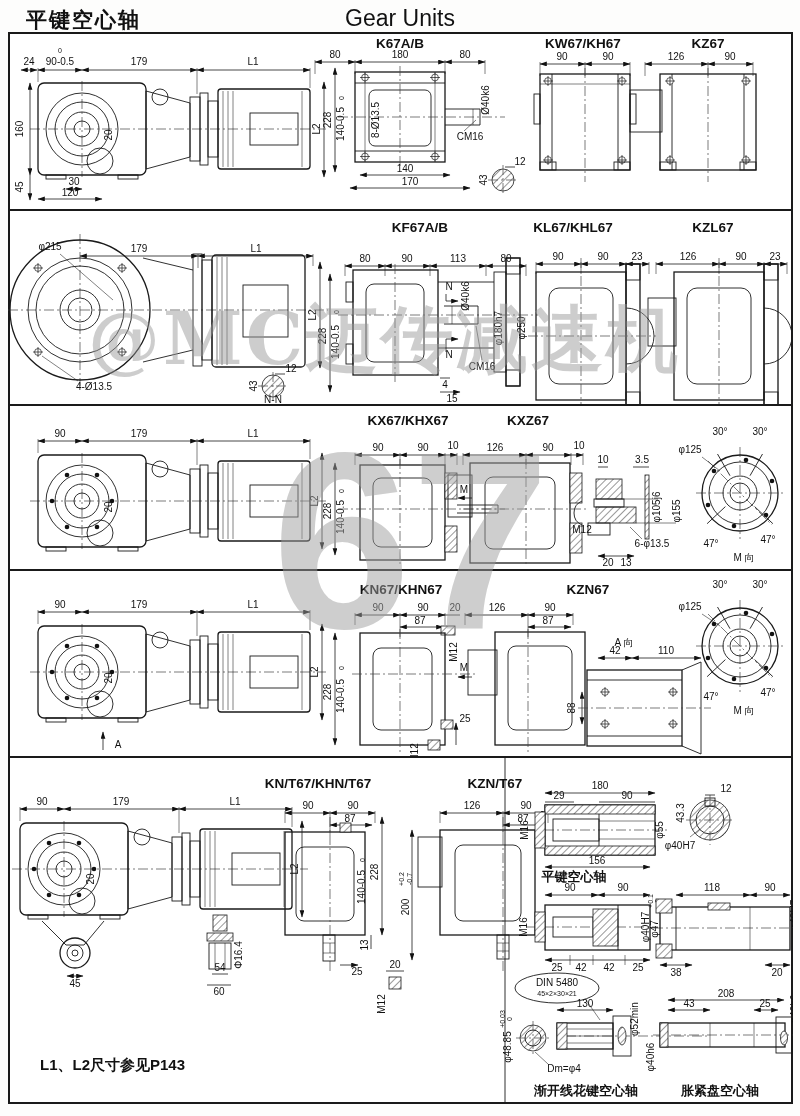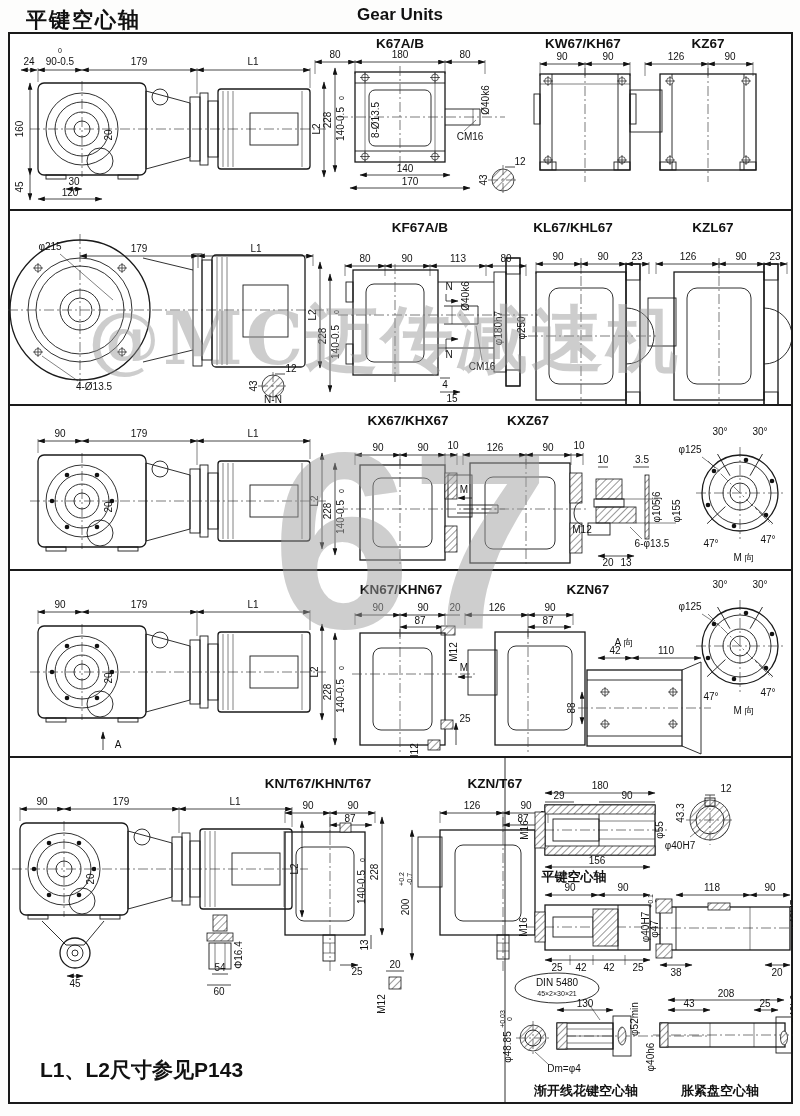--- a/index.html
+++ b/index.html
@@ -1,24 +1,24 @@
 <!DOCTYPE html>
 <html><head>
 <meta charset="utf-8">
 <style>
   html,body{margin:0;padding:0;background:#e8e8e8;}
   #page{position:relative;width:800px;height:1116px;background:#fdfdfc;font-family:"Liberation Sans",sans-serif;overflow:hidden;}
   #frame{position:absolute;left:8px;top:32px;width:781px;height:1068px;border:2px solid #1a1a1a;background:#fff;}
   .sep{position:absolute;left:8px;width:785px;height:2px;background:#1a1a1a;}
   .hdr-cn{position:absolute;left:26px;top:6px;font-size:21px;font-weight:bold;color:#111;letter-spacing:2px;}
-  .hdr-en{position:absolute;left:0;top:5px;width:800px;text-align:center;font-size:17px;font-weight:bold;color:#111;}
+  .hdr-en{position:absolute;left:0;top:5px;width:800px;text-align:center;font-size:23px;font-weight:normal;color:#111;}
   .rowsvg{position:absolute;left:8px;}
   .wm-brand{position:absolute;left:88px;top:292px;font-size:72px;font-weight:bold;font-family:"DejaVu Serif",serif;color:rgba(150,150,150,0.48);letter-spacing:3px;pointer-events:none;white-space:nowrap;}
   .wm-num{position:absolute;left:272px;top:404px;font-size:250px;line-height:1;font-weight:bold;color:rgba(158,158,158,0.5);pointer-events:none;margin-top:13px;}
-  .footnote{position:absolute;left:40px;top:1056px;font-size:21px;font-weight:bold;color:#111;}
+  .footnote{position:absolute;left:40px;top:1056px;font-size:15px;font-weight:bold;color:#111;}
   
   svg text{fill:#111;font-family:"Liberation Sans",sans-serif;}
   .dt{font-size:10px;text-anchor:middle;}
   .dts{font-size:7px;text-anchor:middle;}
   .ttl{font-size:13.5px;font-weight:bold;text-anchor:middle;}
   .cap{font-size:13px;font-weight:bold;text-anchor:middle;}
   .ol{stroke:#1a1a1a;stroke-width:1.3;fill:none;}
   .ol2{stroke:#1a1a1a;stroke-width:.9;fill:none;}
   .dim{stroke:#1a1a1a;stroke-width:.8;fill:none;}
   .ext{stroke:#1a1a1a;stroke-width:.55;fill:none;}

